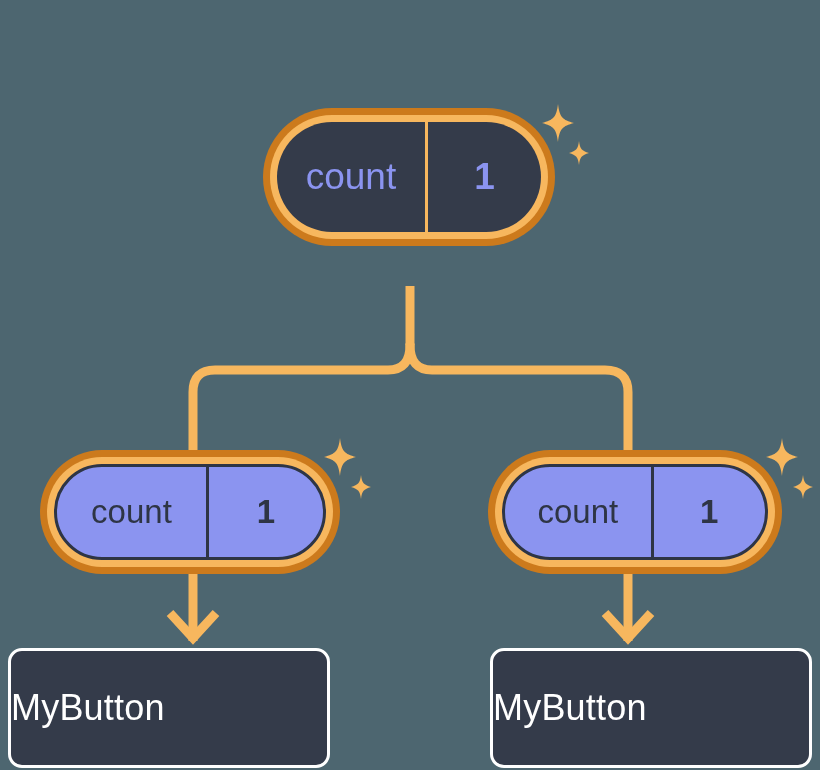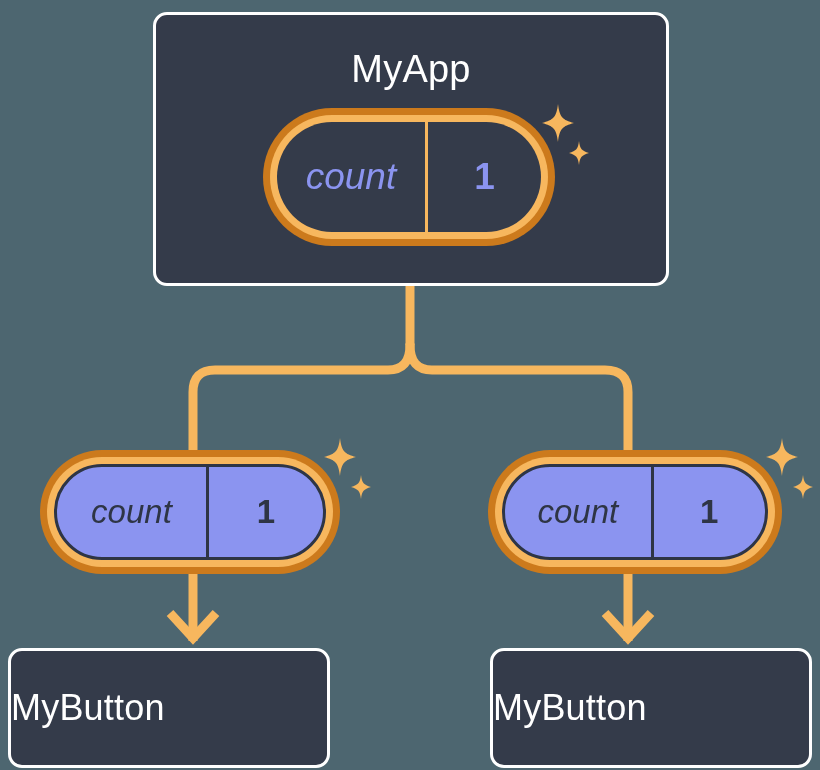--- a/index.html
+++ b/index.html
@@ -101,21 +101,21 @@
     display: flex;
     align-items: stretch;
     overflow: hidden;
   }
   .pill-key, .pill-val {
     display: flex;
     align-items: center;
     justify-content: center;
     box-sizing: border-box;
   }
-  .pill-key { flex: 0 0 56%; font-style: italic; }
+  .pill-key { flex: 0 0 56%; }
   .pill-val { flex: 1 1 auto; }
 
   
   .pill--dark .pill-inner {
     background: #343b4a;
     border: 0;
   }
   .pill--dark .pill-val {
     border-left: 3px solid #f7b75e;
   }
@@ -178,23 +178,20 @@
 
     <path d="M 410 345 Q 410 370 432 370 L 605 370 Q 628 370 628 392 L 628 455" stroke="#f7b75e" stroke-width="9" stroke-linecap="round" fill="none"></path>
 
     <path d="M 193 566 L 193 641" stroke="#f7b75e" stroke-width="9" stroke-linecap="butt"></path>
     <path d="M 170 613 L 193 638 L 216 613" stroke="#f7b75e" stroke-width="9" stroke-linecap="butt" stroke-linejoin="miter" fill="none"></path>
 
     <path d="M 628 566 L 628 641" stroke="#f7b75e" stroke-width="9" stroke-linecap="butt"></path>
     <path d="M 605 613 L 628 638 L 651 613" stroke="#f7b75e" stroke-width="9" stroke-linecap="butt" stroke-linejoin="miter" fill="none"></path>
   </svg>
 
-  <div class="comp-box" id="myapp-box">
-    <div class="comp-title">MyApp</div>
-  </div>
 
   <div class="pill-wrap" id="pill-myapp">
     <div class="pill pill--dark" style="background: rgb(204, 122, 28);">
       <div class="pill-mid" style="background: rgb(247, 183, 94);">
         <div class="pill-inner pill--dark-inner">
           <div class="pill-key">count</div>
           <div class="pill-val">1</div>
         </div>
       </div>
     </div>

